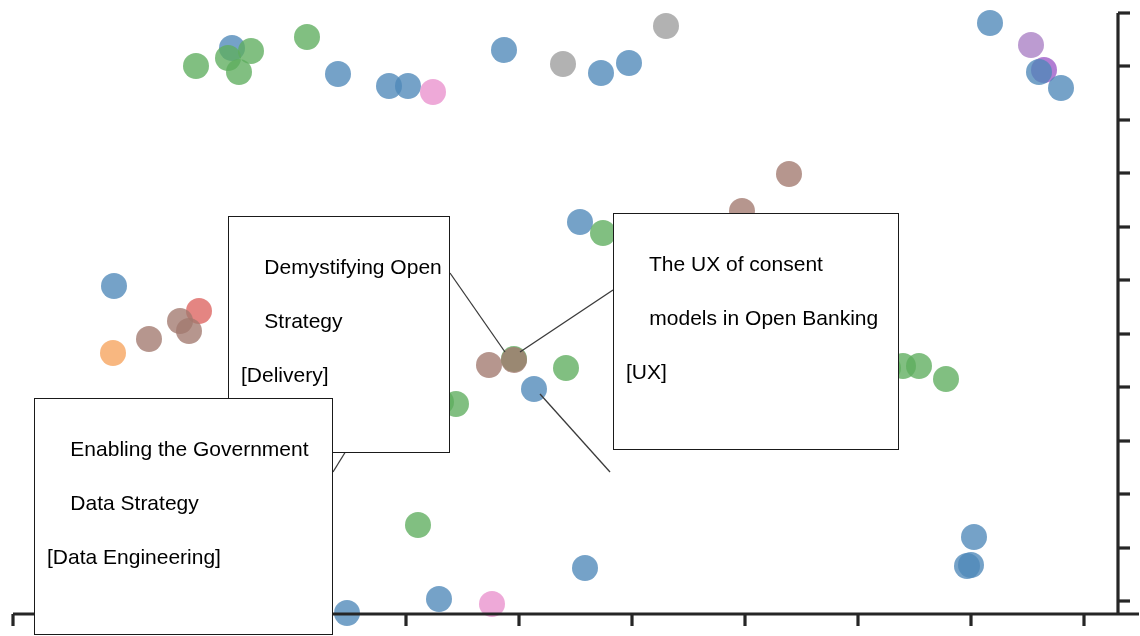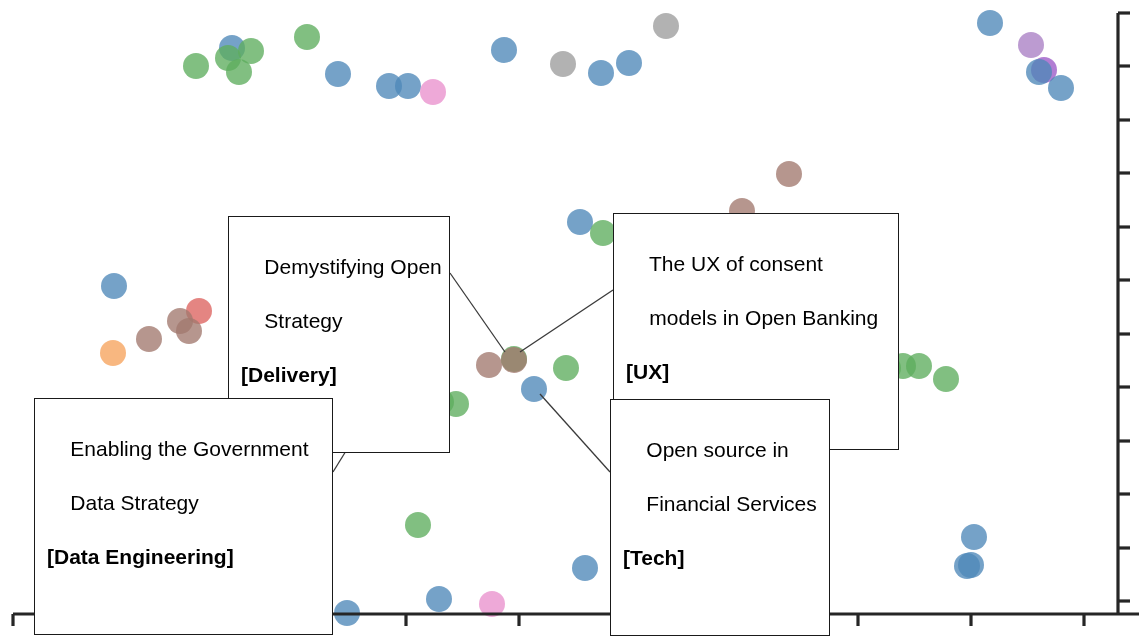--- a/index.html
+++ b/index.html
@@ -35,21 +35,21 @@
     font-family: "Liberation Sans", sans-serif;
     font-size: 21px;
     line-height: 27px;
     color: #000000;
     white-space: pre;
   }
   .annotation-box .ann-title {
     font-weight: normal;
   }
   .annotation-box .ann-tag {
-    font-weight: bold;
+    font-weight: normal;
     display: block;
   }
 </style>
 </head>
 <body>
 
 <div id="stage">
 
   <svg id="plot-svg" viewBox="0 0 1140 636" preserveAspectRatio="none">
     <g id="points-layer">
@@ -164,19 +164,14 @@
     <span class="ann-title">Data Strategy</span>
     <span class="ann-tag">[Data Engineering]</span>
   </div>
 
   <div class="annotation-box" style="left:613px; top:213px; width:286px;">
     <span class="ann-title">The UX of consent</span><br>
     <span class="ann-title">models in Open Banking</span>
     <span class="ann-tag">[UX]</span>
   </div>
 
-  <div class="annotation-box" style="left:610px; top:399px; width:220px;">
-    <span class="ann-title">Open source in</span><br>
-    <span class="ann-title">Financial Services</span>
-    <span class="ann-tag">[Tech]</span>
-  </div>
 
 </div>
 
 </body></html>

